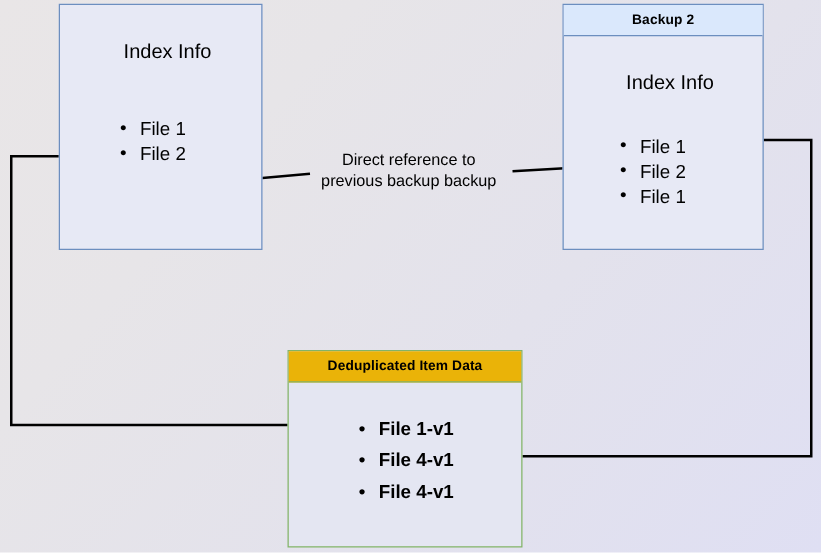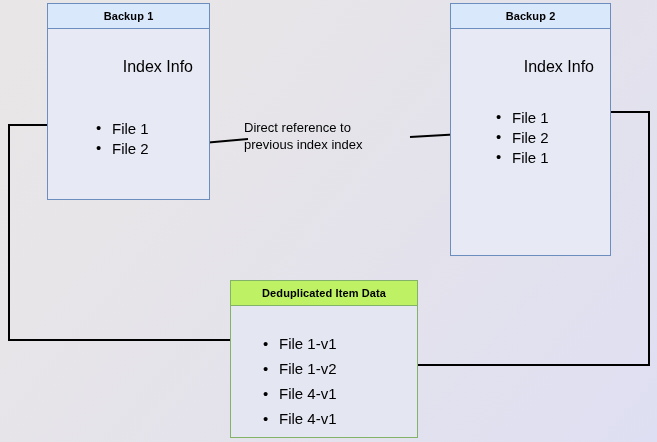--- a/index.html
+++ b/index.html
@@ -44,33 +44,33 @@
     border-bottom: 1px solid #6c8ebf;
     display: flex;
     align-items: center;
     justify-content: center;
     font-size: 11px;
     font-weight: bold;
     color: #000;
     letter-spacing: 0.1px;
   }
   .box-green > .box-header {
-    background: #bef264;
+    background: #eab308;
     border-bottom: 1px solid #82b366;
   }
   .box-body {
     position: relative;
     height: calc(100% - 25px);
   }
   .index-title {
     position: absolute;
     left: 0;
-    right: 16px;
+    right: 0;
     top: 29px;
-    text-align: right;
+    text-align: center;
     font-size: 16px;
     color: #000;
     padding-left: 11px;
   }
   .file-list {
     position: absolute;
     margin: 0;
     padding: 0;
     list-style: none;
   }
@@ -84,33 +84,33 @@
   }
   .file-list li::before {
     content: "\2022";
     position: absolute;
     left: 0;
     top: -1px;
     font-size: 15px;
     line-height: 20px;
   }
   #backup1 { left: 47px; top: 3px; width: 163px; height: 197px; }
-  #backup2 { left: 450px; top: 3px; width: 161px; height: 253px; }
+  #backup2 { left: 450px; top: 3px; width: 161px; height: 197px; }
   #dedup  { left: 230px; top: 280px; width: 188px; height: 158px; }
   #backup1 .file-list { left: 48px; top: 90px; }
   #backup2 .file-list { left: 45px; top: 79px; }
-  #dedup  .file-list { left: 32px; top: 25px; }
+  #dedup  .file-list { left: 56px; top: 25px; font-weight: bold; }
   #dedup .file-list li { line-height: 25px; }
   #dedup .file-list li::before { line-height: 25px; top: 0; }
   .center-label {
     position: absolute;
     left: 244px;
     top: 119px;
     width: 166px;
-    text-align: left;
+    text-align: center;
     font-size: 13px;
     line-height: 17px;
     color: #000;
   }
 </style>
 </head>
 <body>
 
 <div id="canvas">
 
@@ -123,21 +123,20 @@
 
     <path d="M93,125 L9,125 L9,340 L268,340" fill="none" stroke="#000000" stroke-width="2" marker-end="url(#arrowhead)"></path>
 
     <path d="M568,112 L649,112 L649,365 L377,365" fill="none" stroke="#000000" stroke-width="2" marker-end="url(#arrowhead)"></path>
 
     <path d="M497,132 L410,137" fill="none" stroke="#000000" stroke-width="2"></path>
     <path d="M248,139 L169,146" fill="none" stroke="#000000" stroke-width="2" marker-end="url(#arrowhead)"></path>
   </svg>
 
   <div class="box" id="backup1">
-    <div class="box-header">Backup 1</div>
     <div class="box-body">
       <div class="index-title">Index Info</div>
       <ul class="file-list">
         <li>File 1</li>
         <li>File 2</li>
       </ul>
     </div>
   </div>
 
   <div class="box" id="backup2">
@@ -150,25 +149,24 @@
         <li>File 1</li>
       </ul>
     </div>
   </div>
 
   <div class="box box-green" id="dedup">
     <div class="box-header">Deduplicated Item Data</div>
     <div class="box-body">
       <ul class="file-list">
         <li>File 1-v1</li>
-        <li>File 1-v2</li>
         <li>File 4-v1</li>
         <li>File 4-v1</li>
       </ul>
     </div>
   </div>
 
   <div class="center-label">
     <div>Direct reference to</div>
-    <div>previous index index</div>
+    <div>previous backup backup</div>
   </div>
 
 </div>
 
 </body></html>

